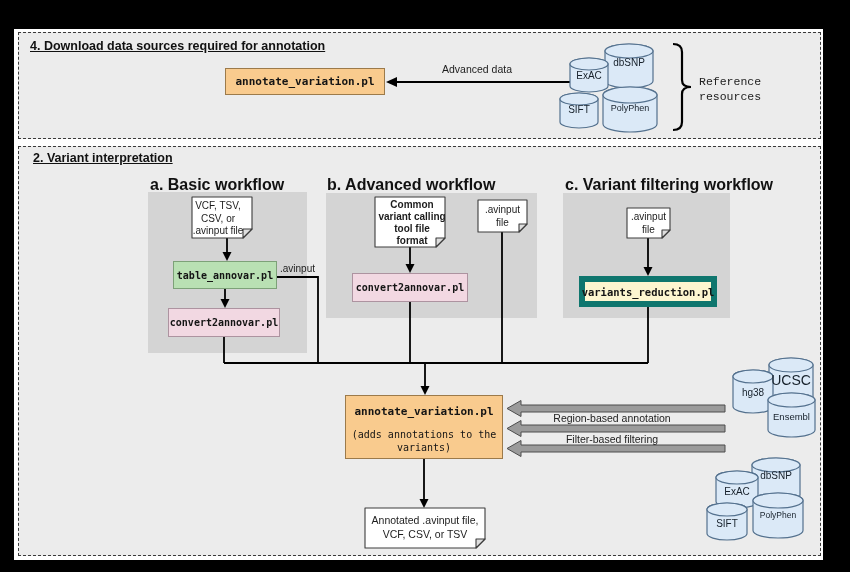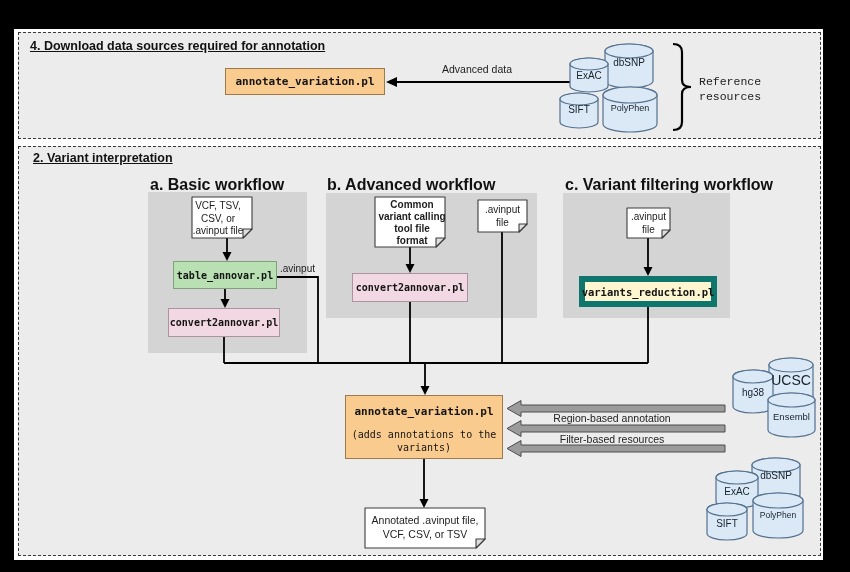--- a/index.html
+++ b/index.html
@@ -186,21 +186,21 @@
     <div>file</div>
   </div>
   <div class="abs box box-yellow z5" style="left:579px;top:276px;width:138px;height:31px;font-size:10.5px;">variants_reduction.pl</div>
 
   <div id="main-tool-box" class="abs box box-orange z5" style="left:345px;top:395px;width:158px;height:64px;">
     <div style="font-size:11px;">annotate_variation.pl</div>
     <div id="main-tool-sub">(adds annotations to the variants)</div>
   </div>
 
   <div class="abs ann-lbl z5" style="left:512px;top:412px;">Region-based annotation</div>
-  <div class="abs ann-lbl z5" style="left:512px;top:433px;">Filter-based resources</div>
+  <div class="abs ann-lbl z5" style="left:512px;top:433px;">Filter-based filtering</div>
 
   <div class="abs cyl-lbl z5" style="left:769px;top:372px;width:44px;font-size:14px;">UCSC</div>
   <div class="abs cyl-lbl z5" style="left:733px;top:387px;width:40px;font-size:10px;">hg38</div>
   <div class="abs cyl-lbl z5" style="left:768px;top:411px;width:47px;font-size:9.5px;">Ensembl</div>
 
   <div class="abs cyl-lbl z5" style="left:752px;top:470px;width:48px;font-size:10px;">dbSNP</div>
   <div class="abs cyl-lbl z5" style="left:716px;top:486px;width:42px;font-size:10px;">ExAC</div>
   <div class="abs cyl-lbl z5" style="left:707px;top:518px;width:40px;font-size:10px;">SIFT</div>
   <div class="abs cyl-lbl z5" style="left:753px;top:510px;width:50px;font-size:8.5px;">PolyPhen</div>
 

